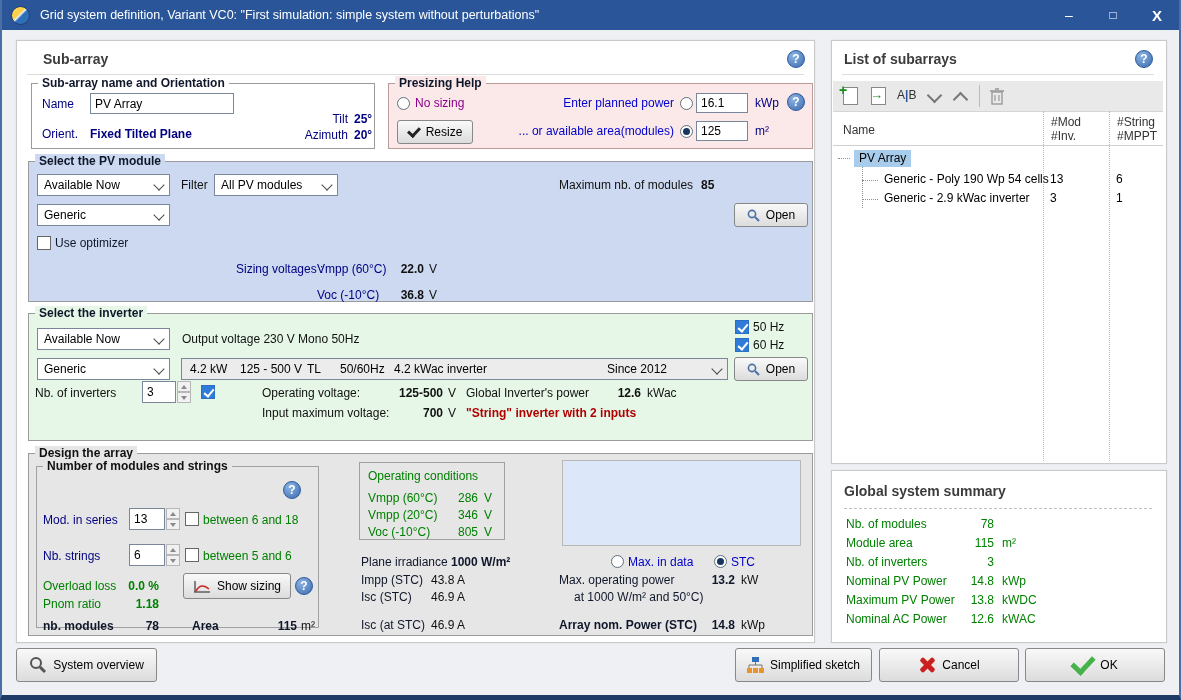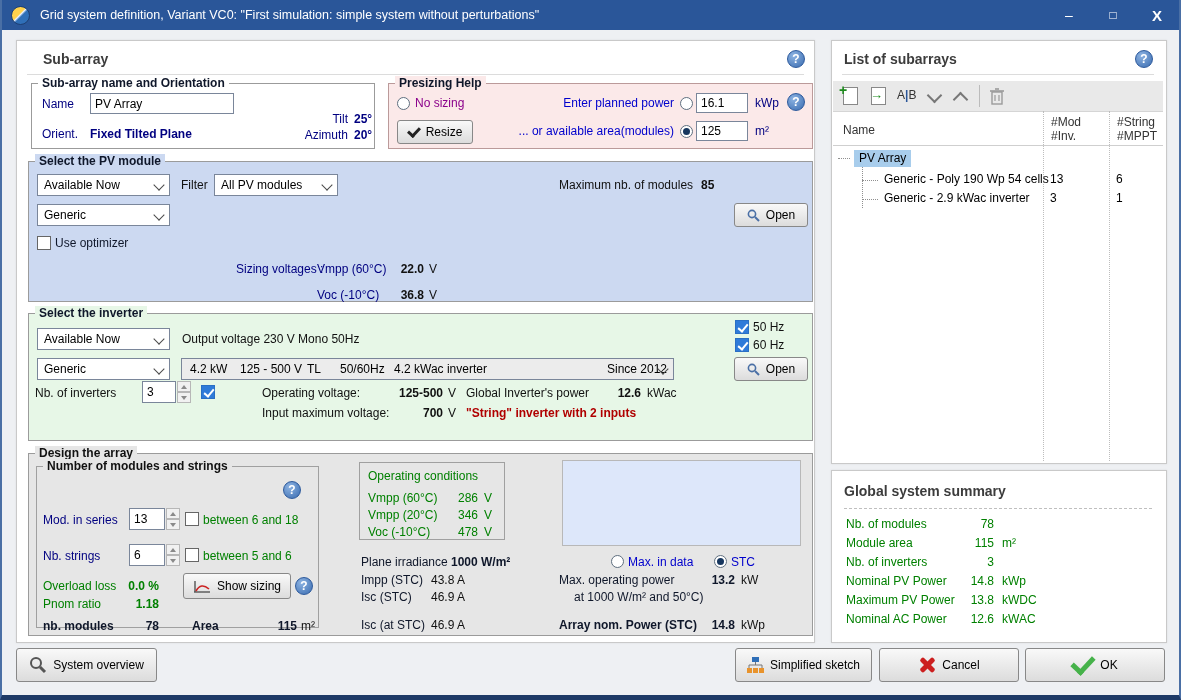--- a/index.html
+++ b/index.html
@@ -154,21 +154,21 @@
       </div>
       <span class="t blk" style="left:153px;top:18px;">Output voltage 230 V Mono 50Hz</span>
       <span class="cb on" style="left:706px;top:6px;"></span>
       <span class="t blk" style="left:724px;top:6px;">50 Hz</span>
       <span class="cb on" style="left:706px;top:24px;"></span>
       <span class="t blk" style="left:724px;top:24px;">60 Hz</span>
       <div class="combo" style="left:8px;top:44px;width:133px;">
         <span class="ctext">Generic</span>
           <span class="chev"></span>
       </div>
-      <div class="combo" style="left:152px;top:44px;width:493px;background:#ececec;">
+      <div class="combo" style="left:152px;top:44px;width:547px;background:#ececec;">
         <span class="ctext" style="left:8px;">4.2 kW</span>
         <span class="ctext" style="left:58px;">125 - 500 V</span>
         <span class="ctext" style="left:125px;">TL</span>
         <span class="ctext" style="left:158px;">50/60Hz</span>
         <span class="ctext" style="left:212px;">4.2 kWac inverter</span>
         <span class="ctext" style="left:425px;">Since 2012</span>
         <span class="chev"></span>
       </div>
       <div class="btn" style="left:705px;top:43px;width:74px;height:24px;">
         <svg width="13" height="13">
@@ -244,21 +244,21 @@
 
       <div class="gbox" style="left:330px;top:8px;width:146px;height:78px;background:#e6e6e6;border-color:#a0a0a0;">
         <span class="t green" style="left:8px;top:6px;">Operating conditions</span>
         <span class="t green" style="left:8px;top:28px;">Vmpp (60°C)</span>
         <span class="t green r" style="left:86px;top:28px;width:32px;">286</span>
         <span class="t green" style="left:124px;top:28px;">V</span>
         <span class="t green" style="left:8px;top:45px;">Vmpp (20°C)</span>
         <span class="t green r" style="left:86px;top:45px;width:32px;">346</span>
         <span class="t green" style="left:124px;top:45px;">V</span>
         <span class="t green" style="left:8px;top:62px;">Voc (-10°C)</span>
-        <span class="t green r" style="left:86px;top:62px;width:32px;">478</span>
+        <span class="t green r" style="left:86px;top:62px;width:32px;">805</span>
         <span class="t green" style="left:124px;top:62px;">V</span>
       </div>
 
       <div class="abs" style="left:533px;top:6px;width:237px;height:84px;background:#dde7fa;border:1px solid #b8b8b8;"></div>
 
       <span class="t maroon" style="left:332px;top:101px;">Plane irradiance</span>
       <span class="t maroon b" style="left:422px;top:101px;">1000 W/m²</span>
       <span class="t maroon" style="left:332px;top:119px;">Impp (STC)</span>
       <span class="t blk" style="left:402px;top:119px;">43.8 A</span>
       <span class="t maroon" style="left:332px;top:136px;">Isc (STC)</span>

